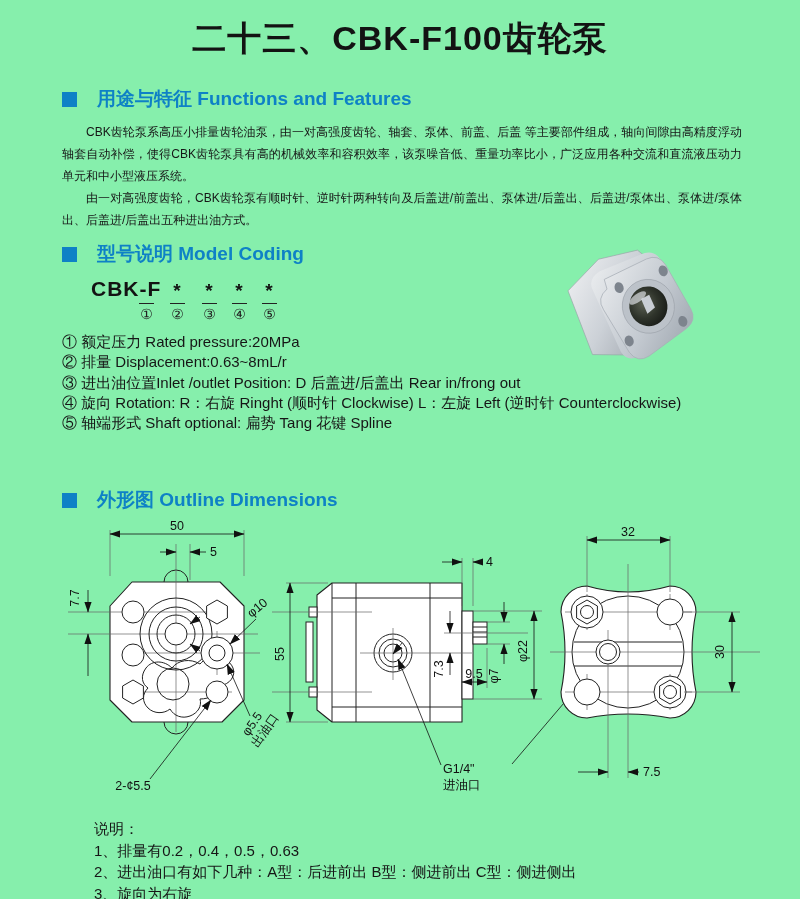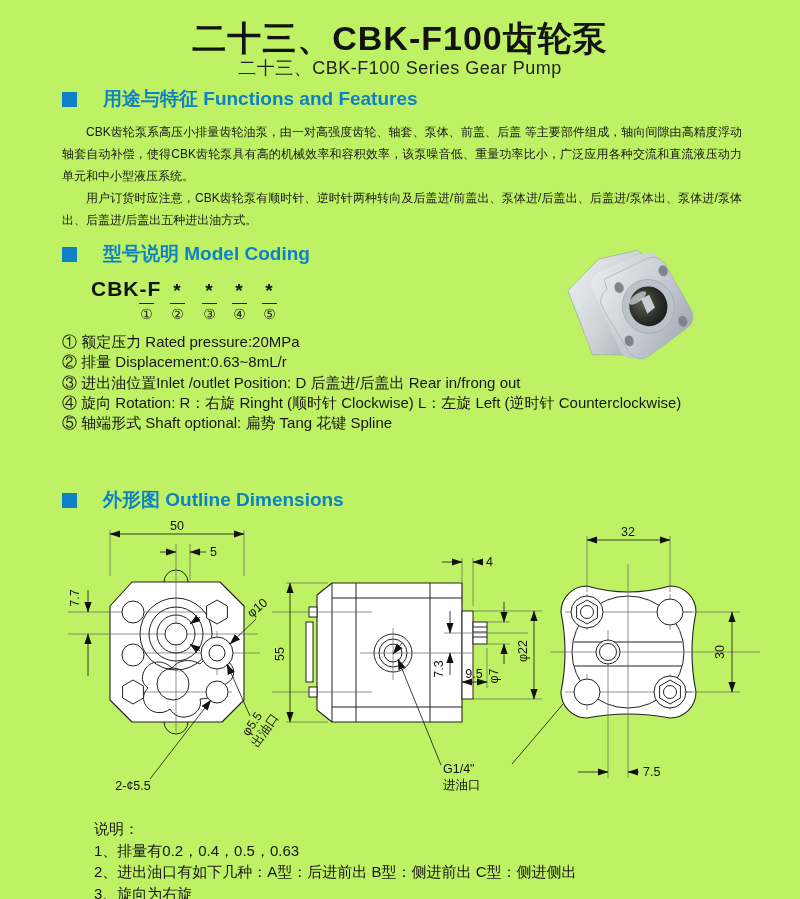--- a/index.html
+++ b/index.html
@@ -1,22 +1,22 @@
 <!DOCTYPE html>
 <html><head>
 <meta charset="utf-8">
 <style>
   html,body{margin:0;padding:0;background:#ffffff;}
-  .page{position:relative;width:800px;height:899px;background:#bef264;
+  .page{position:relative;width:800px;height:899px;background:#86efac;
         font-family:"Liberation Sans",sans-serif;color:#111;overflow:hidden;}
   .title{position:absolute;top:16px;left:0;width:100%;text-align:center;
          font-size:34px;font-weight:900;letter-spacing:1px;margin:0;color:#131313;}
   .subtitle{position:absolute;top:56px;left:0;width:100%;text-align:center;
             font-size:18px;color:#222;letter-spacing:0.5px;}
-  .sec{position:absolute;left:62px;display:flex;align-items:center;gap:26px;
+  .sec{position:absolute;left:62px;display:flex;align-items:center;gap:20px;
        color:#0e81c6;font-size:19px;font-weight:bold;}
   .sec .sq{width:15px;height:15px;background:#0e81c6;display:inline-block;flex:0 0 auto;}
   .paras{position:absolute;left:62px;top:121px;width:680px;font-size:12px;
          line-height:22px;text-align:justify;color:#161616;}
   .paras p{margin:0;text-indent:2em;}
   .code{position:absolute;left:84px;top:277px;width:230px;height:56px;margin-left:7px;}
   .code .prefix{position:absolute;left:0;top:0;font-size:21px;font-weight:bold;letter-spacing:1px;color:#131313;}
   .code .star{position:absolute;top:3px;width:16px;text-align:center;font-size:19px;font-weight:bold;color:#131313;}
   .code .ul{position:absolute;top:26px;height:0;width:15px;border-bottom:1.6px solid #222;}
   .code .circ{position:absolute;top:29px;width:15px;text-align:center;font-size:14px;color:#222;}
@@ -33,29 +33,28 @@
   .dl{stroke:#111;stroke-width:0.8;fill:none;}
   .dt{font-family:"Liberation Sans",sans-serif;font-size:12.5px;fill:#111;}
   .mid{text-anchor:middle;}
 </style>
 </head>
 <body>
 
 <div class="page">
 
   <h1 class="title">二十三、CBK-F100齿轮泵</h1>
-  <div class="subtitle">二十三、CBK-F100 Series Gear Pump</div>
 
   <div class="sec" style="top:86px;">
     <span class="sq"></span>
     <span>用途与特征 Functions and Features</span>
   </div>
   <div class="paras">
     <p>CBK齿轮泵系高压小排量齿轮油泵，由一对高强度齿轮、轴套、泵体、前盖、后盖 等主要部件组成，轴向间隙由高精度浮动轴套自动补偿，使得CBK齿轮泵具有高的机械效率和容积效率，该泵噪音低、重量功率比小，广泛应用各种交流和直流液压动力单元和中小型液压系统。</p>
-    <p>用户订货时应注意，CBK齿轮泵有顺时针、逆时针两种转向及后盖进/前盖出、泵体进/后盖出、后盖进/泵体出、泵体进/泵体出、后盖进/后盖出五种进出油方式。</p>
+    <p>由一对高强度齿轮，CBK齿轮泵有顺时针、逆时针两种转向及后盖进/前盖出、泵体进/后盖出、后盖进/泵体出、泵体进/泵体出、后盖进/后盖出五种进出油方式。</p>
   </div>
 
   <div class="sec" style="top:241px;">
     <span class="sq"></span>
     <span>型号说明 Model Coding</span>
   </div>
 
   <div class="code">
     <span class="prefix">CBK-F</span>
     <span class="star" style="left:78px;">*</span>

